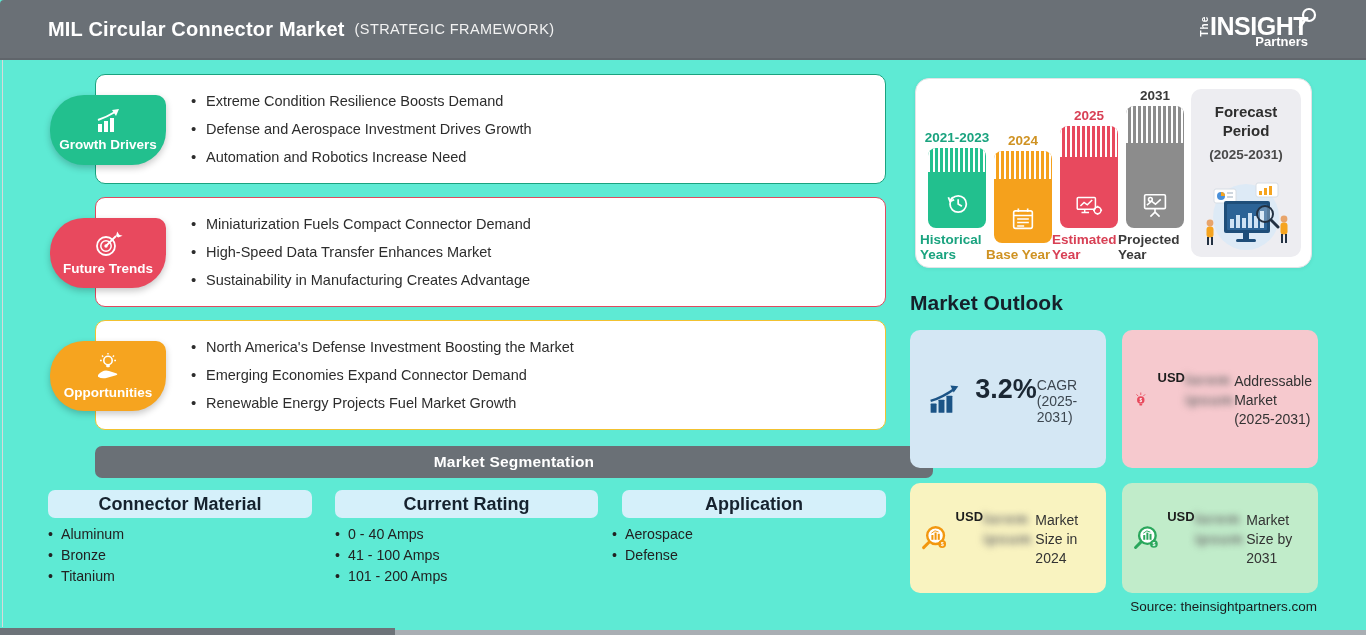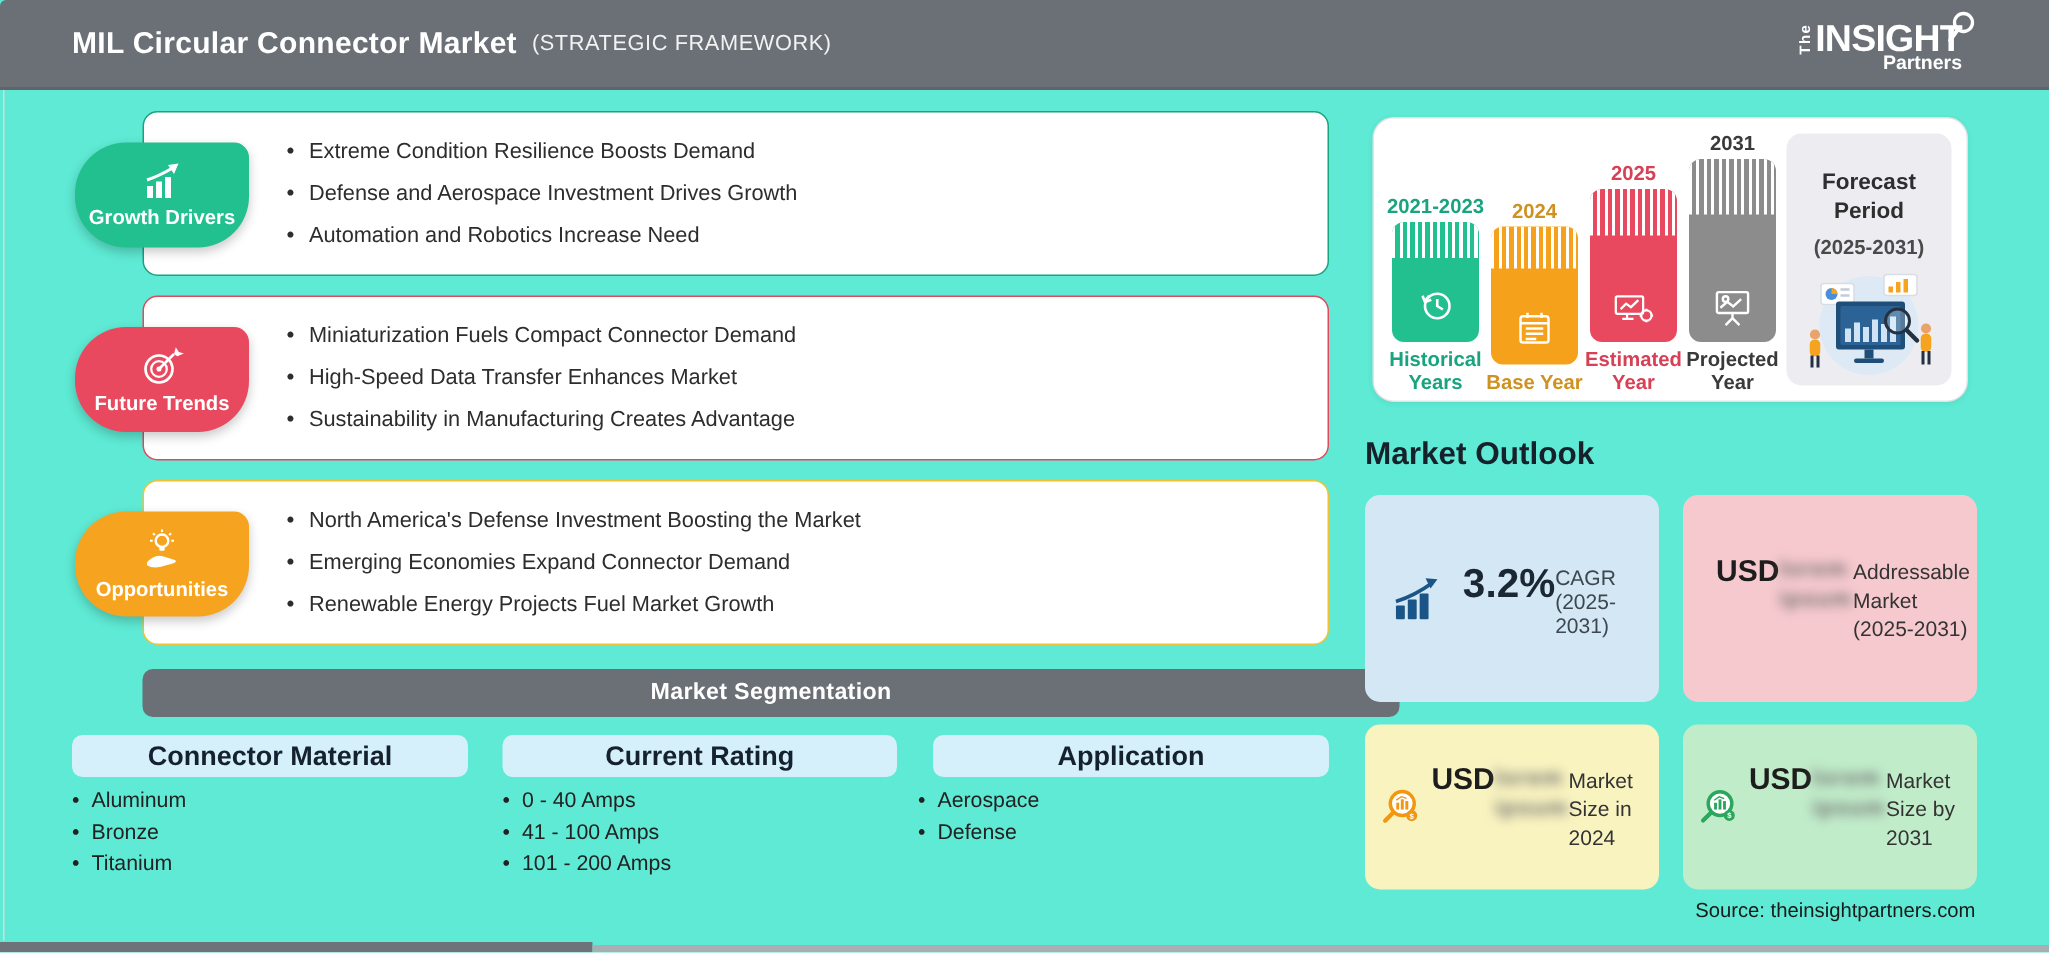--- a/index.html
+++ b/index.html
@@ -56,40 +56,40 @@
   .bar-col{width:58px;display:flex;flex-direction:column;align-items:center;}
   .bar-year{font-size:13.5px;font-weight:bold;margin-bottom:3px;white-space:nowrap;}
   .bar{width:58px;border-radius:8px;position:relative;overflow:hidden;}
   .bar .stripes{position:absolute;top:0;left:0;right:0;height:30%;
         background:repeating-linear-gradient(90deg,#fff 0 2px,rgba(255,255,255,0) 2px 5px);}
   .bar .bar-icon{position:absolute;bottom:10px;left:50%;transform:translateX(-50%);}
   .bar-1{height:80px;background:#22c08e;}
   .bar-2{height:92px;background:#f5a11c;}
   .bar-3{height:102px;background:#e8495e;}
   .bar-4{height:122px;background:#8c8c8c;}
-  .bar-label{margin-top:4px;font-size:13.5px;font-weight:bold;text-align:center;line-height:15px;width:74px;}
+  .bar-label{margin-top:4px;font-size:13.5px;font-weight:bold;line-height:15px;width:74px;}
   .c-teal{color:#1aa37f;} .c-orange{color:#cf9222;} .c-red{color:#d84055;} .c-dark{color:#3a3a3a;}
 
   .forecast{position:absolute;right:10px;top:10px;bottom:10px;width:110px;background:#ededf1;border-radius:10px;
-            text-align:center;box-sizing:border-box;padding-top:23px;}
+            text-align:center;box-sizing:border-box;padding-top:13px;}
   .f-title{font-size:15px;font-weight:bold;color:#2e2e2e;line-height:19px;width:84px;margin:0 auto;}
   .f-range{font-size:13.5px;font-weight:bold;color:#4a4a4a;margin-top:7px;}
   .f-illu{position:absolute;bottom:4px;left:50%;transform:translateX(-50%);}
 
   
   .mo-title{position:absolute;left:910px;top:291px;font-size:21px;font-weight:bold;color:#16212b;}
   .card{position:absolute;border-radius:10px;display:flex;align-items:center;box-sizing:border-box;}
   .card-blue{left:910px;top:330px;width:196px;height:138px;background:#d4e7f4;padding-left:18px;gap:13px;}
   .card-pink{left:1122px;top:330px;width:196px;height:138px;background:#f6c9ce;padding-left:12px;gap:10px;}
   .card-yellow{left:910px;top:483px;width:196px;height:110px;background:#f9f3c0;padding-left:10px;gap:8px;}
   .card-green{left:1122px;top:483px;width:196px;height:110px;background:#c1ecca;padding-left:10px;gap:8px;}
   .cagr-value{font-size:27px;font-weight:bold;color:#1b2733;line-height:30px;}
   .cagr-label{font-size:14px;color:#3d4750;margin-top:3px;}
   .card-text{display:flex;padding-right:6px;}
-  .card-usd{font-size:20px;font-weight:bold;color:#1d1d1d;}
+  .card-usd{font-size:13px;font-weight:bold;color:#1d1d1d;}
   .card-masked{font-size:15px;font-weight:bold;color:#6f6f6f;filter:blur(3.5px);letter-spacing:1px;line-height:20px;user-select:none;}
   .card-label{font-size:14px;color:#333;line-height:19px;margin-top:2px;}
 
   .source{position:absolute;right:49px;top:599px;font-size:13.5px;color:#1a1a1a;}
 
   
   .edge-left{position:absolute;left:2px;top:60px;bottom:8px;width:1px;background:#d9d9d9;}
   .strip-dark{position:absolute;left:0;bottom:0;width:395px;height:7px;background:#6d7379;}
   .strip-light{position:absolute;left:395px;right:0;bottom:0;height:5px;background:#a9aeb3;}
 </style>

